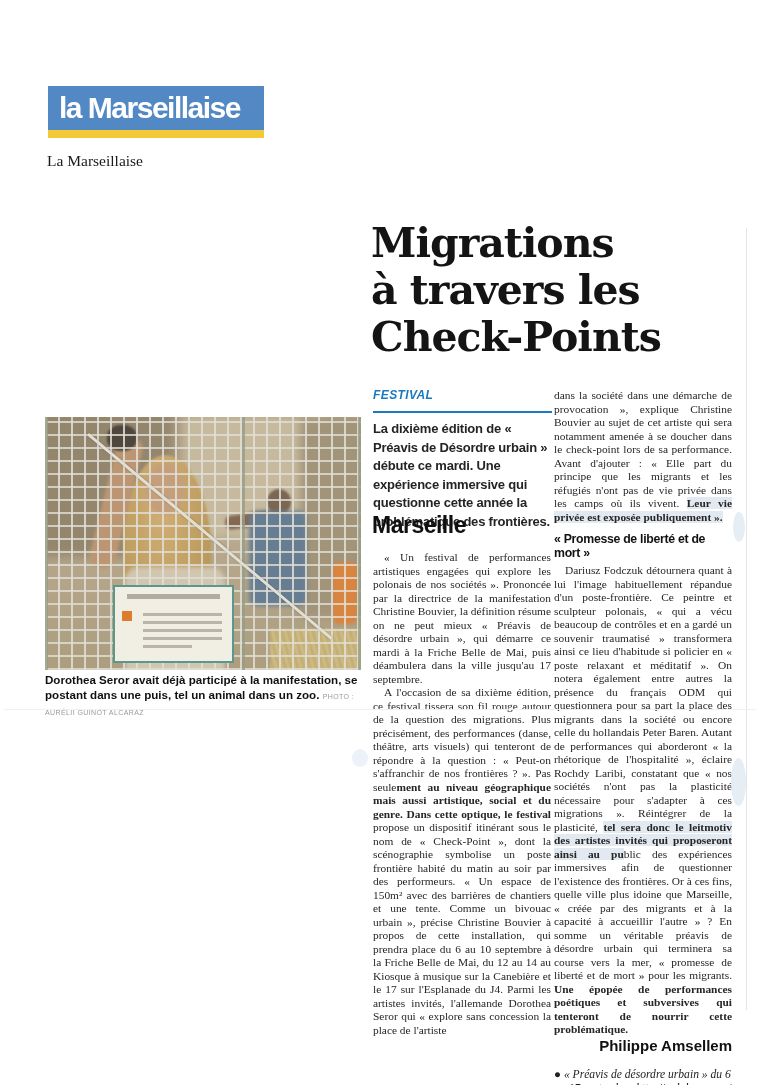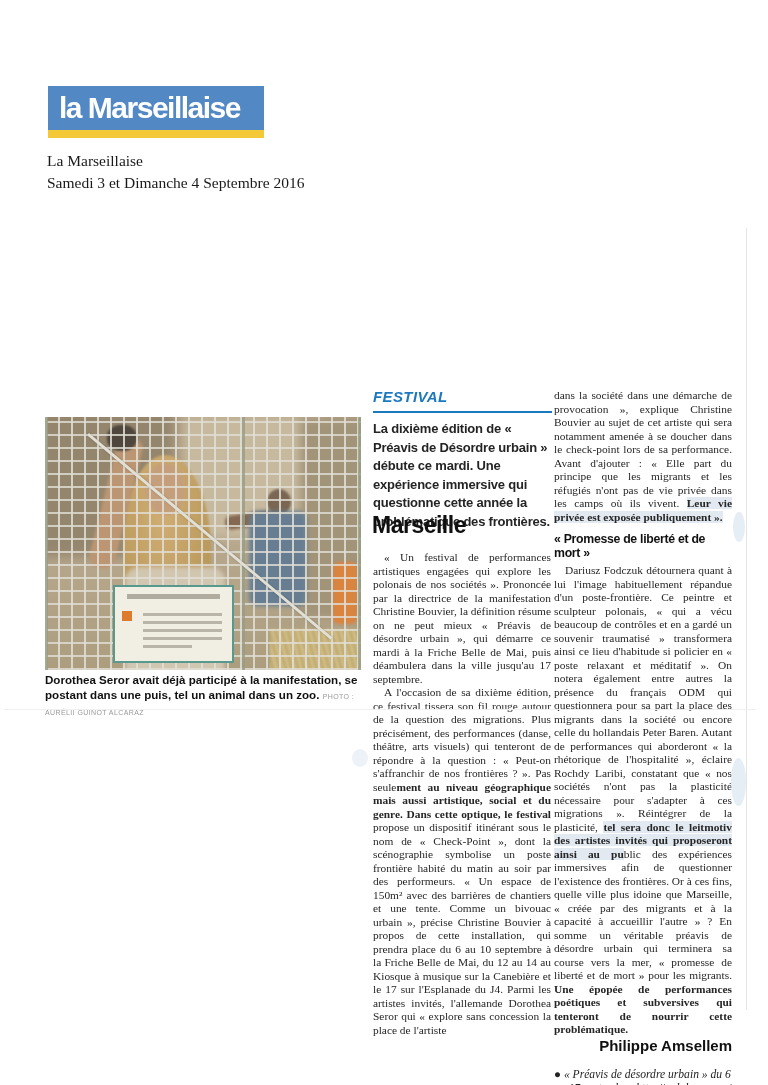--- a/index.html
+++ b/index.html
@@ -14,21 +14,21 @@
   .logo-yellow{height:8px;background:#f3c937;}
 
   .source{position:absolute;left:47px;top:150px;font-size:15.5px;line-height:22px;color:#1a1a1a;}
 
   
   .headline{position:absolute;left:371px;top:220px;width:372px;
             font-family:"DejaVu Serif",serif;font-weight:bold;font-size:41px;
             line-height:47px;letter-spacing:-1px;color:#141414;white-space:pre-line;}
 
   .kicker{position:absolute;left:373px;top:388px;font-family:"Liberation Sans",sans-serif;
-          font-weight:bold;font-style:italic;font-size:15px;color:#1b79c0;letter-spacing:.4px;}
+          font-weight:bold;font-style:italic;font-size:12px;color:#1b79c0;letter-spacing:.4px;}
   .kicker-rule{position:absolute;left:373px;top:411px;width:179px;height:2px;background:#1b79c0;}
 
   .standfirst{position:absolute;left:373px;top:420px;width:181px;
               font-family:"Liberation Sans",sans-serif;font-weight:bold;font-size:13px;
               line-height:18.6px;color:#242424;letter-spacing:-.2px;}
 
   .section-head{position:absolute;left:372px;top:512px;font-family:Liberation Sans, sans-serif;
                 font-weight:bold;font-size:23px;color:#101010;letter-spacing:-.5px;}
 
   
@@ -100,23 +100,25 @@
 
   <div class="logo">
     <div class="logo-blue">
       <span class="logo-text">la Marseillaise</span>
     </div>
     <div class="logo-yellow"></div>
   </div>
 
   <div class="source">
     <div>La Marseillaise</div>
-    <div>Samedi 3 et Dimanche 4 Septembre 2016</div>
   </div>
 
+  <div class="headline">Migrations
+à travers les
+Check-Points</div>
 
   <div class="kicker">FESTIVAL</div>
   <div class="kicker-rule"></div>
 
   <div class="standfirst">La dixième édition de « Préavis de Désordre urbain » débute ce mardi. Une expérience immersive qui questionne cette année la problématique des frontières.</div>
 
   <div class="section-head">Marseille</div>
 
   <div class="col col-1">
       <p class="body-p"><span class="ri">« Un festival de performances artistiques engagées qui explore les polonais de nos sociétés ».</span><span> Prononcée par la directrice de la manifestation Christine Bouvier, la définition résume on ne peut mieux « Préavis de désordre urbain », qui démarre ce mardi à la Friche Belle de Mai, puis déambulera dans la ville jusqu'au 17 septembre.</span></p>

